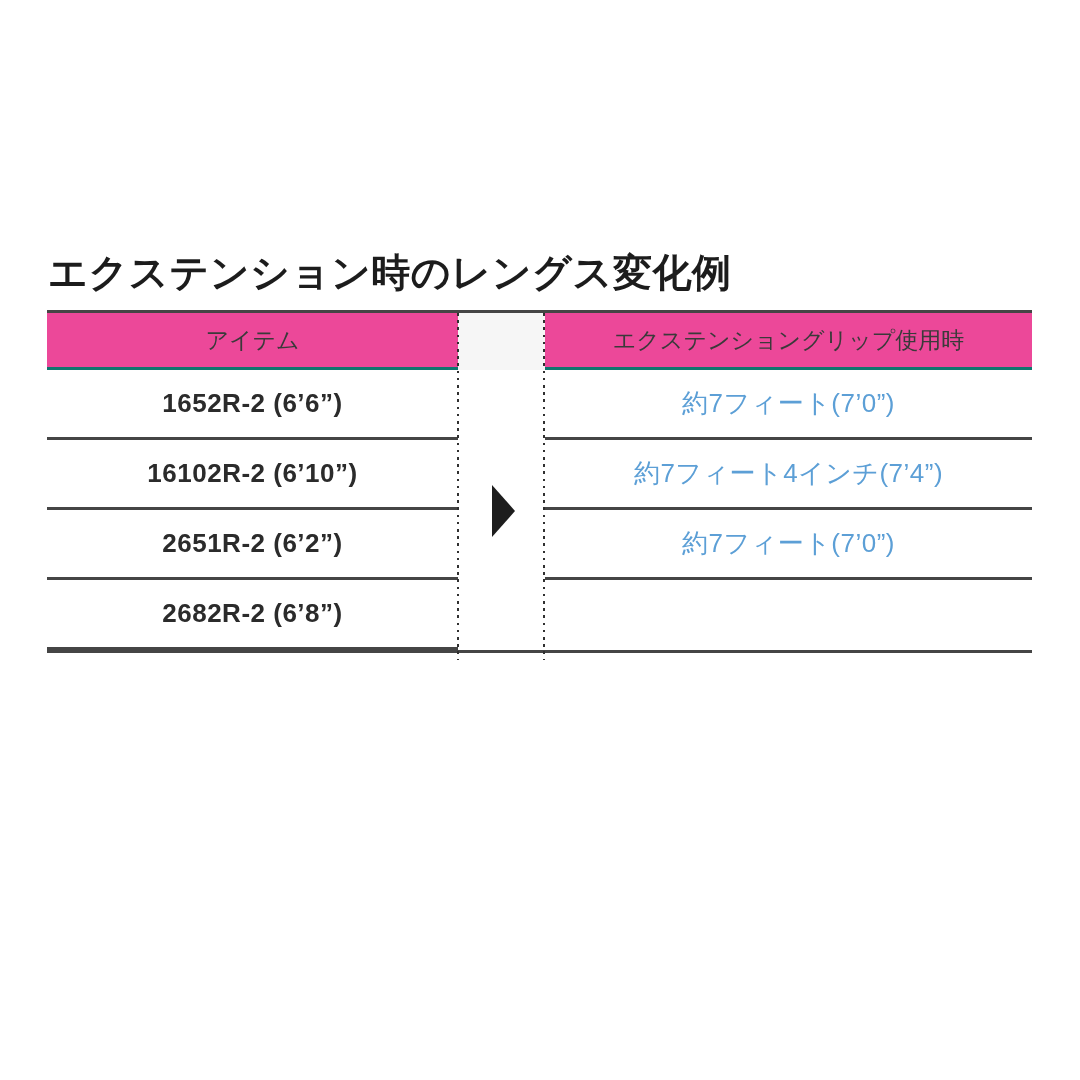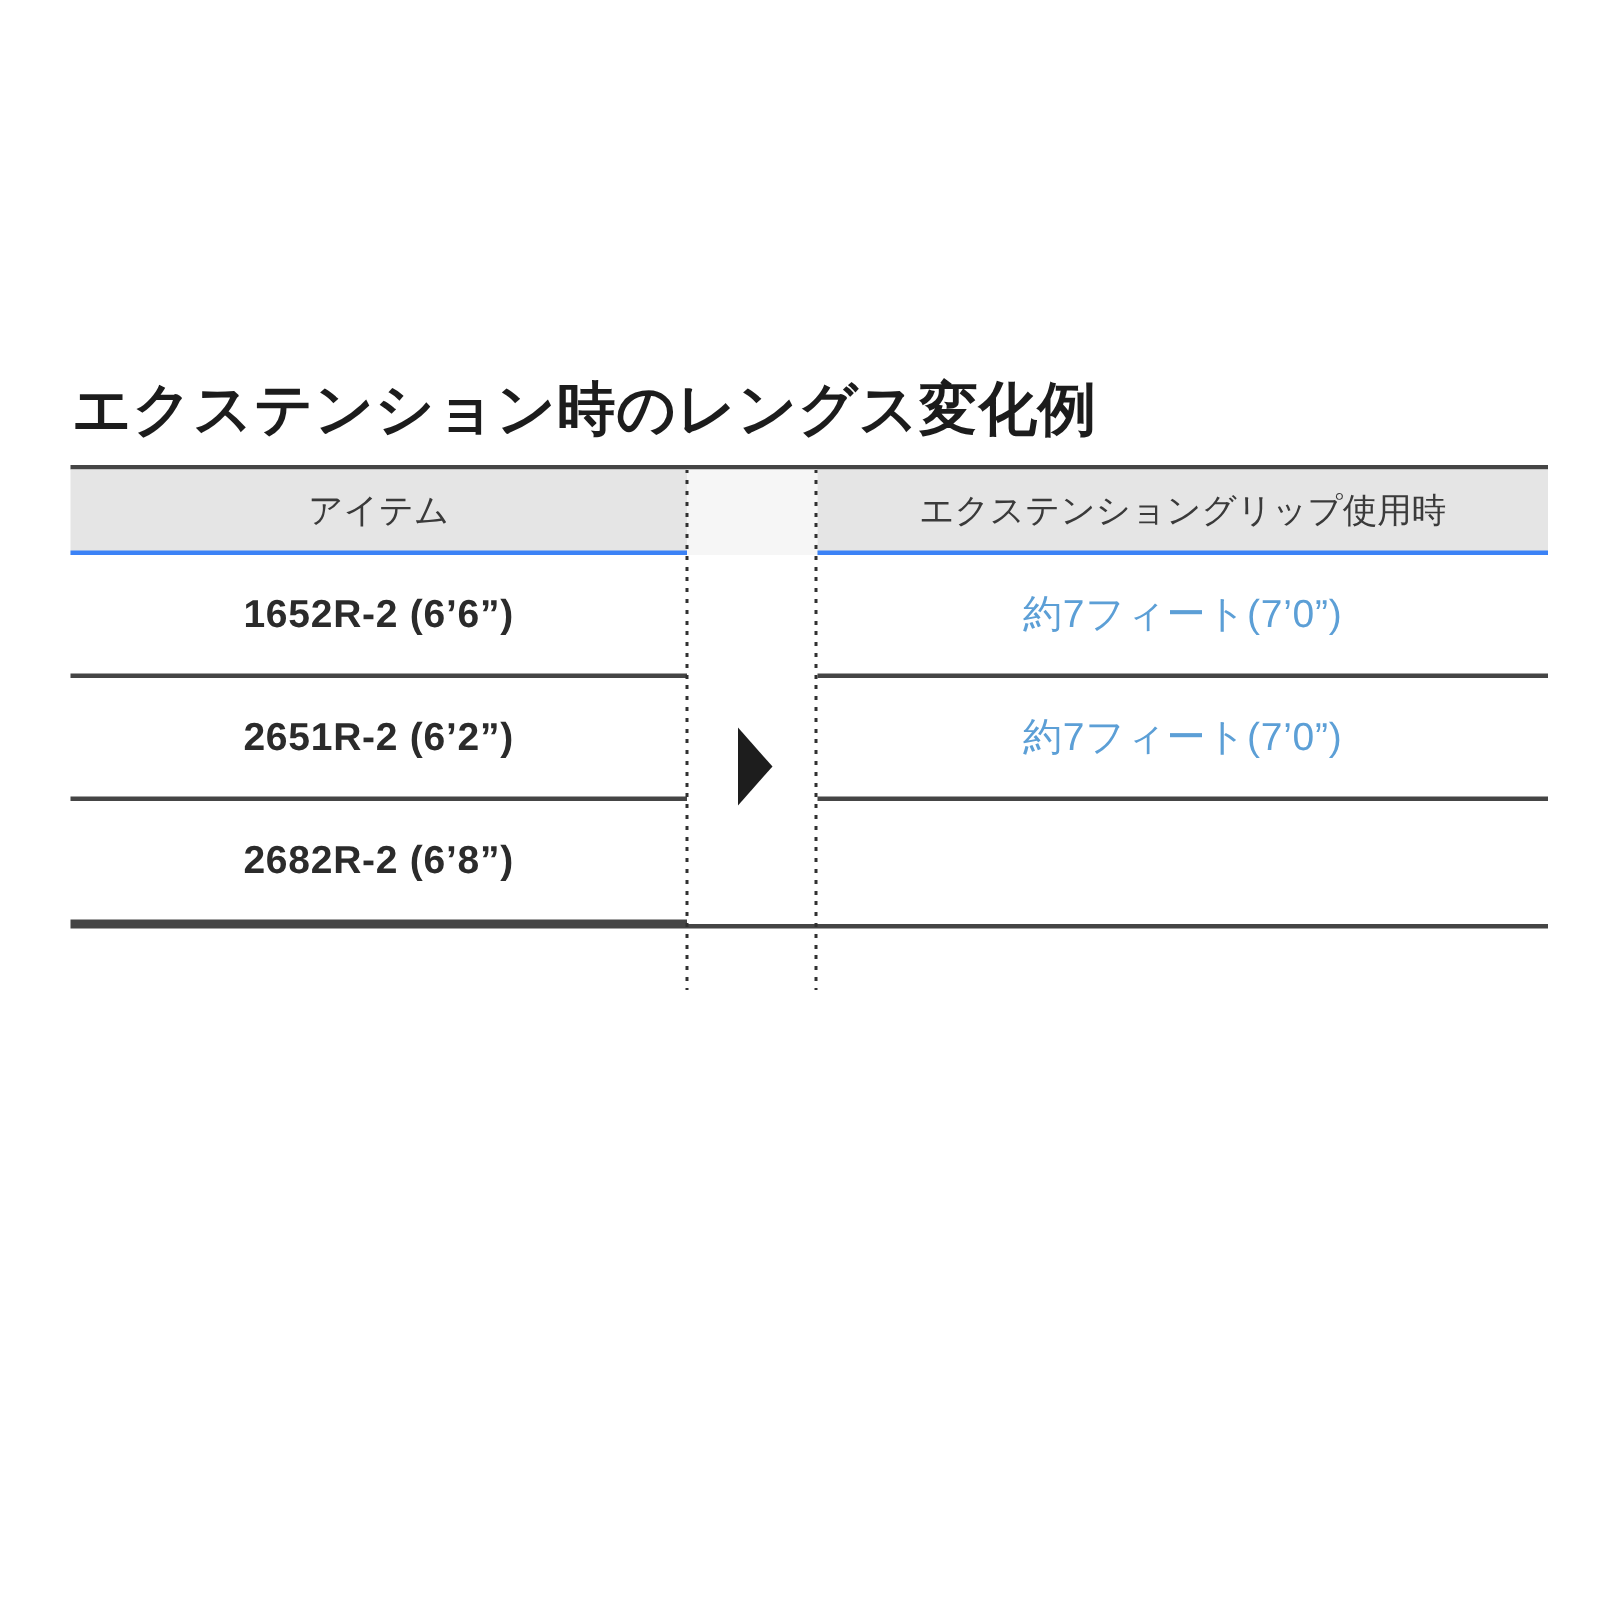--- a/index.html
+++ b/index.html
@@ -37,29 +37,29 @@
     justify-content: center;
     white-space: nowrap;
   }
   .cell.left  { width: 411px; }
   .cell.mid   { width: 87px;  }
   .cell.right { width: 487px; }
 
   .row.header { height: 57px; }
   .row.header .cell.left,
   .row.header .cell.right {
-    background: #e5e5e5;
-    border-bottom: 3px solid #3b82f6;
+    background: #ec4899;
+    border-bottom: 3px solid #0f766e;
     font-size: 23px;
     font-weight: 400;
     color: #3a3a3a;
   }
   .row.header .cell.mid { background: #f6f6f6; }
 
-  .row.data { height: 82px; }
+  .row.data { height: 70px; }
   .row.data:last-child { height: 71px; }
   .row.data .cell.left,
   .row.data .cell.right {
     border-bottom: 3px solid #454545;
   }
   .row.data:last-child .cell.left,
   .row.data:last-child .cell.right {
     border-bottom: none;
   }
 
@@ -113,20 +113,25 @@
     <div class="cell mid"></div>
     <div class="cell right">エクステンショングリップ使用時</div>
   </div>
 
   <div class="row data">
     <div class="cell left item-cell">1652R-2 (6’6”)</div>
     <div class="cell mid"></div>
     <div class="cell right extension-cell">約7フィート(7’0”)</div>
   </div>
 
+  <div class="row data">
+    <div class="cell left item-cell">16102R-2 (6’10”)</div>
+    <div class="cell mid"></div>
+    <div class="cell right extension-cell">約7フィート4インチ(7’4”)</div>
+  </div>
 
   <div class="row data">
     <div class="cell left item-cell">2651R-2 (6’2”)</div>
     <div class="cell mid"></div>
     <div class="cell right extension-cell">約7フィート(7’0”)</div>
   </div>
 
   <div class="row data">
     <div class="cell left item-cell">2682R-2 (6’8”)</div>
     <div class="cell mid"></div>

